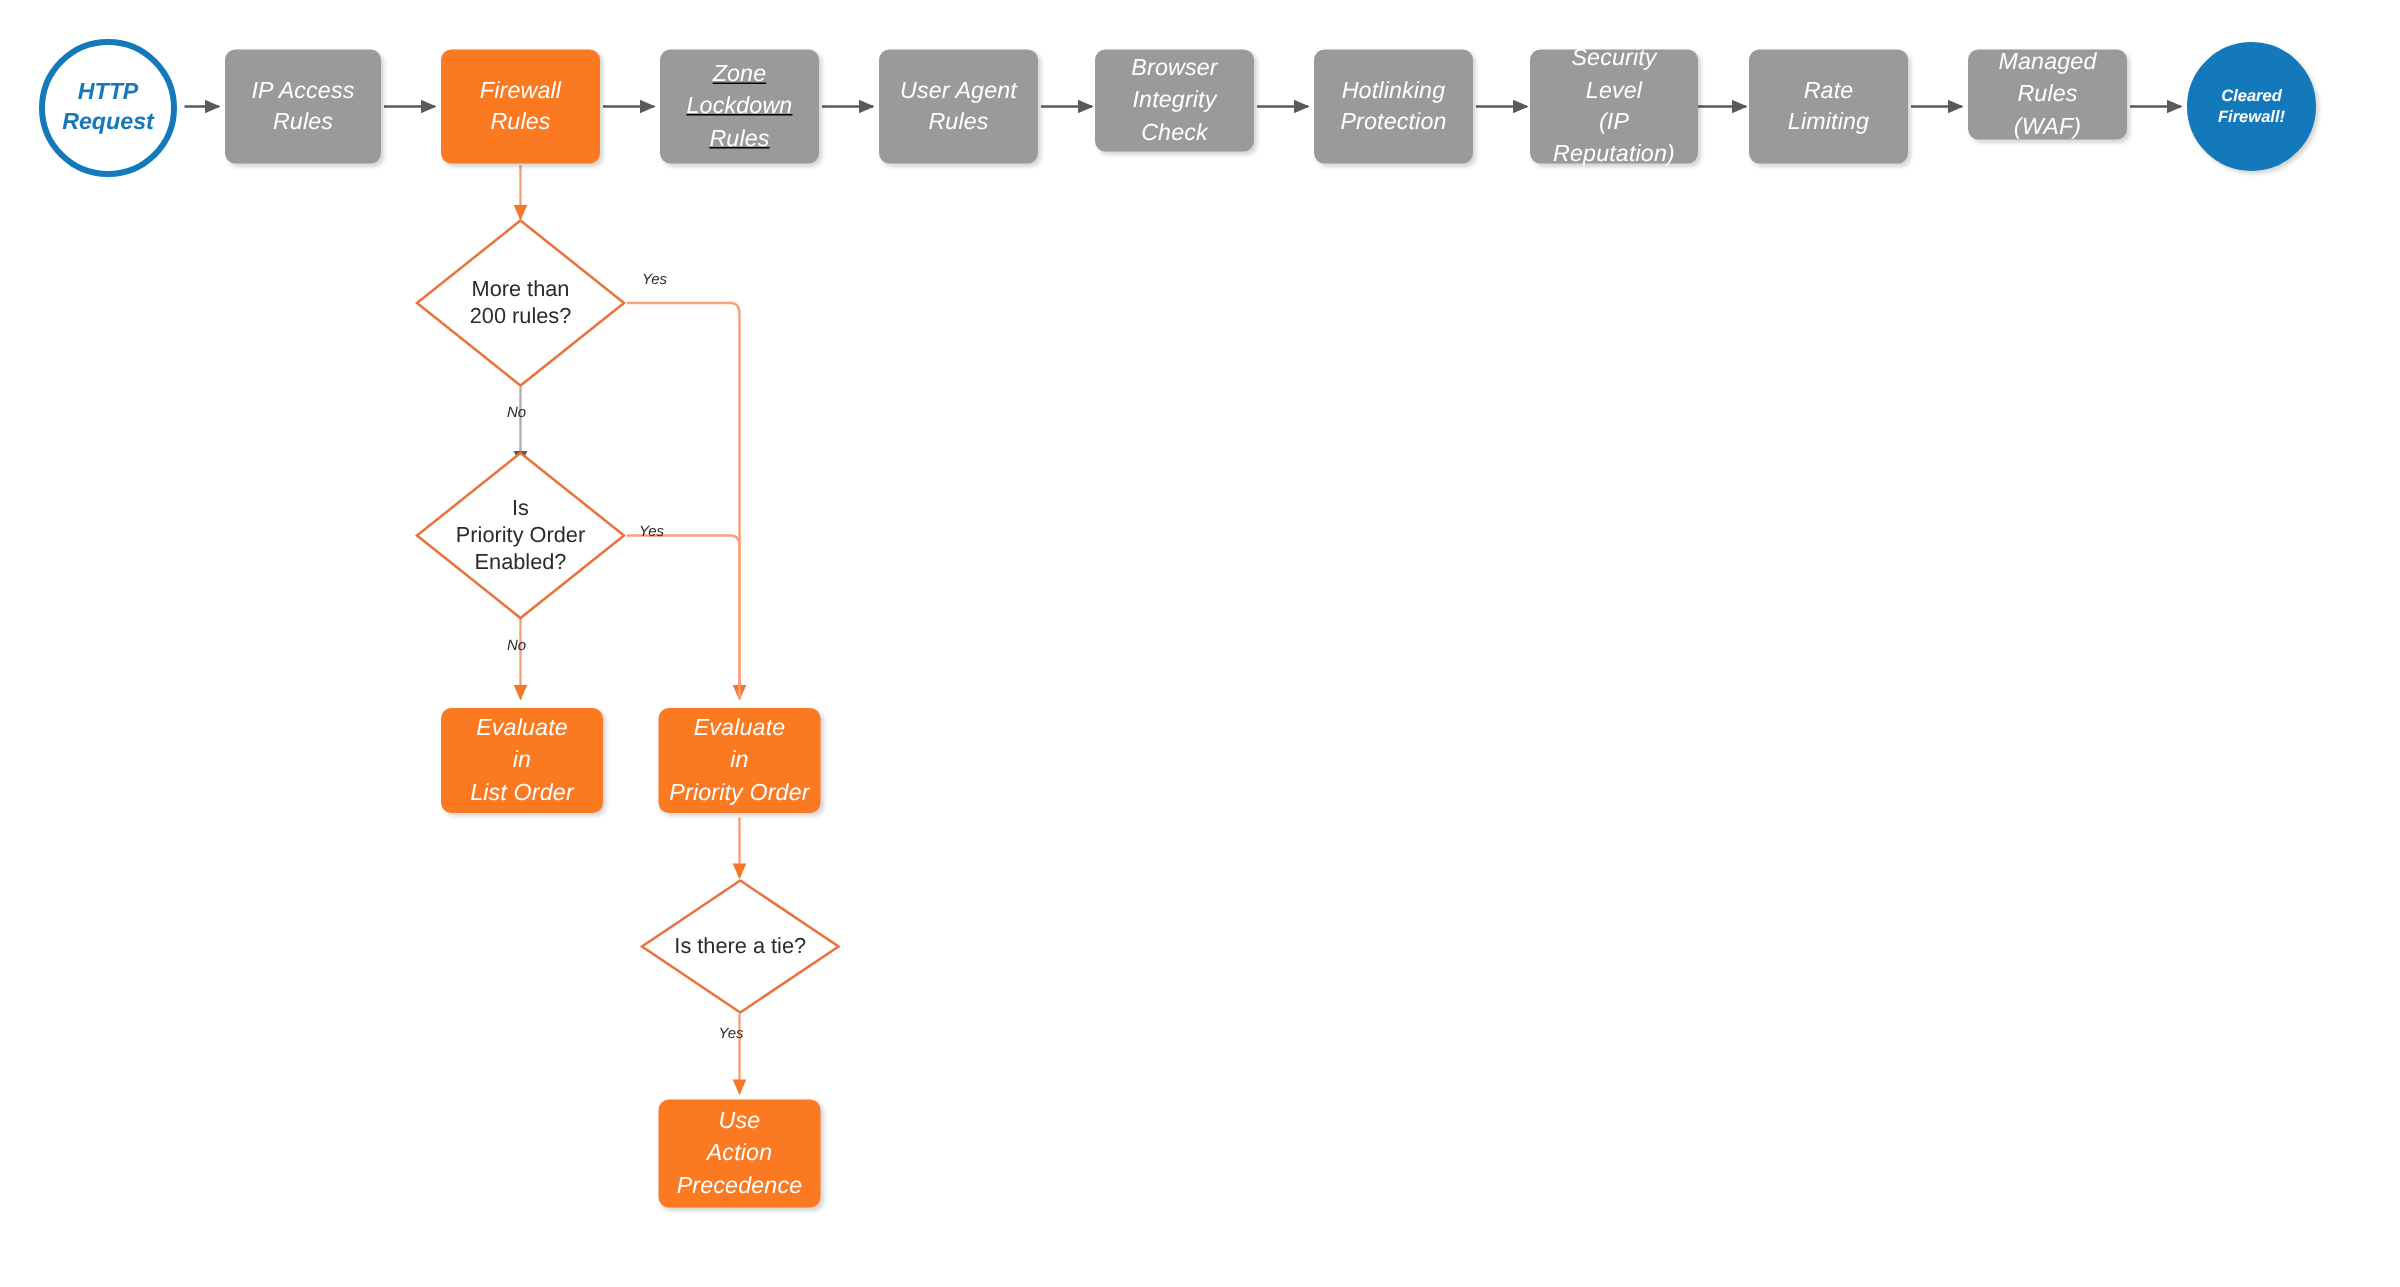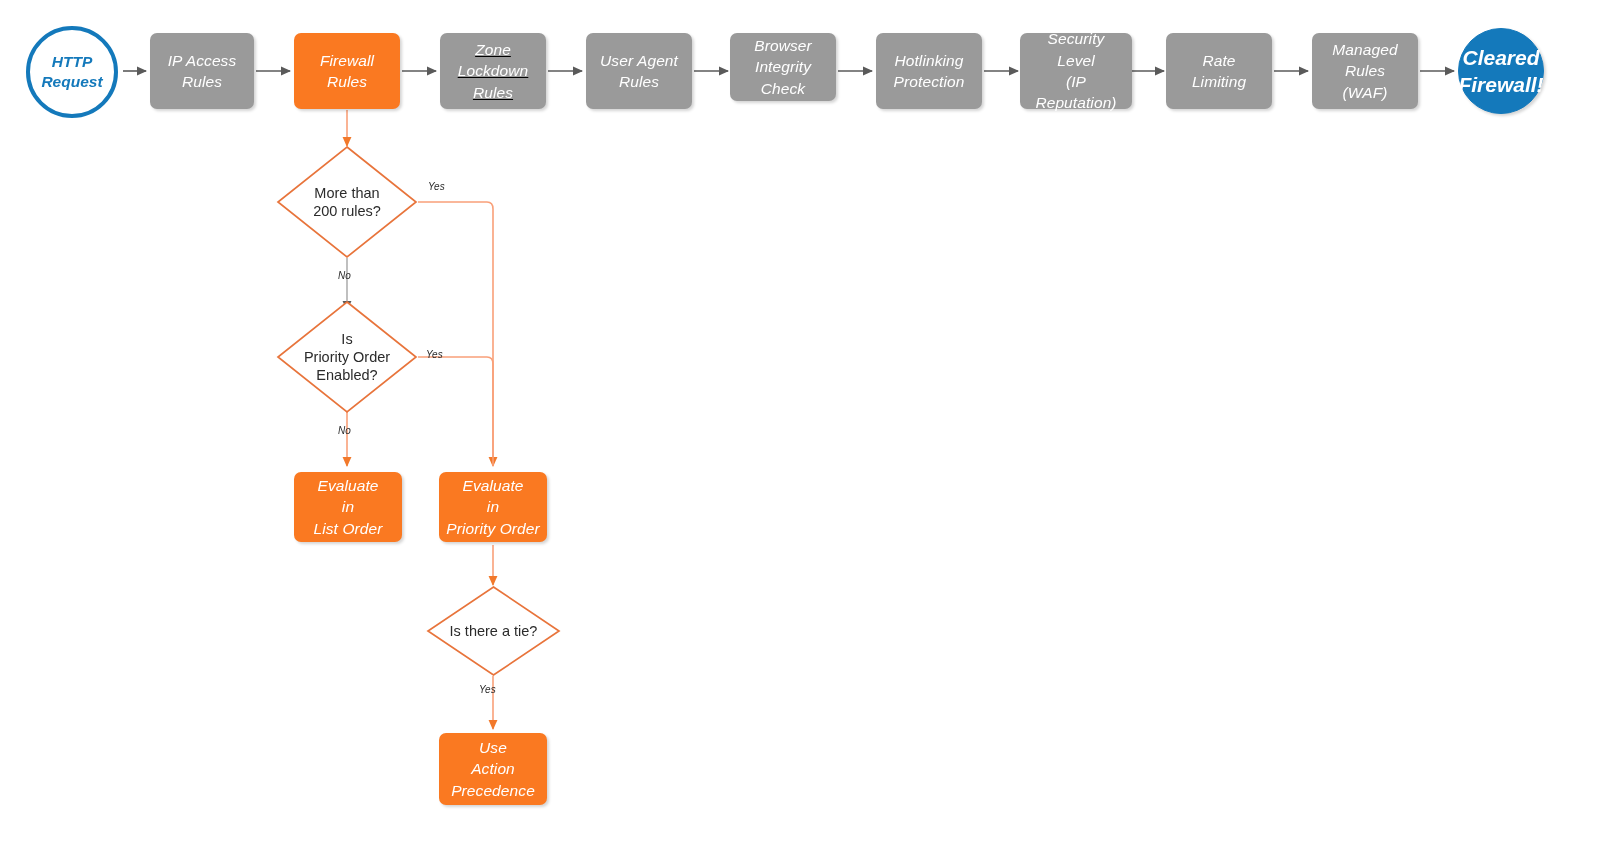--- a/index.html
+++ b/index.html
@@ -71,21 +71,21 @@
     color: #1479bb;
   }
   .terminator.filled {
     background: #1479bb;
     border: 1px solid #1479bb;
     box-shadow: 2px 2px 3px rgba(0,0,0,0.17);
   }
   .terminator.filled .label {
     font-style: italic;
     font-weight: bold;
-    font-size: 21px;
+    font-size: 11px;
     line-height: 1.3;
     color: #ffffff;
   }
 
   
   .decision { position: absolute; }
   .decision svg { position: absolute; left: 0; top: 0; overflow: visible; }
   .decision .label {
     position: absolute;
     left: 0; top: 0;
@@ -196,21 +196,21 @@
     <span class="label" style="white-space: pre-line;">Security
 Level
 (IP Reputation)</span>
   </div>
 
   <div class="node proc gray" style="left:1166px; top:33px; width:106px; height:76px;">
     <span class="label" style="white-space: pre-line;">Rate
 Limiting</span>
   </div>
 
-  <div class="node proc gray" style="left:1312px; top:33px; width:106px; height:76px;">
+  <div class="node proc gray" style="left:1312px; top:33px; width:106px; height:60px;">
     <span class="label" style="white-space: pre-line;">Managed
 Rules
 (WAF)</span>
   </div>
 
   <div class="node terminator filled" style="left:1458px; top:28px; width:86px; height:86px;">
     <span class="label" style="white-space: pre-line;">Cleared
 Firewall!</span>
   </div>
 

